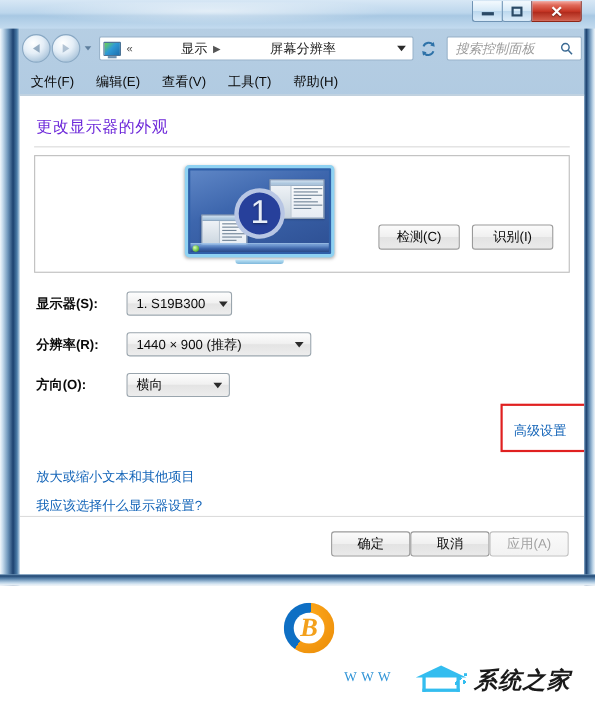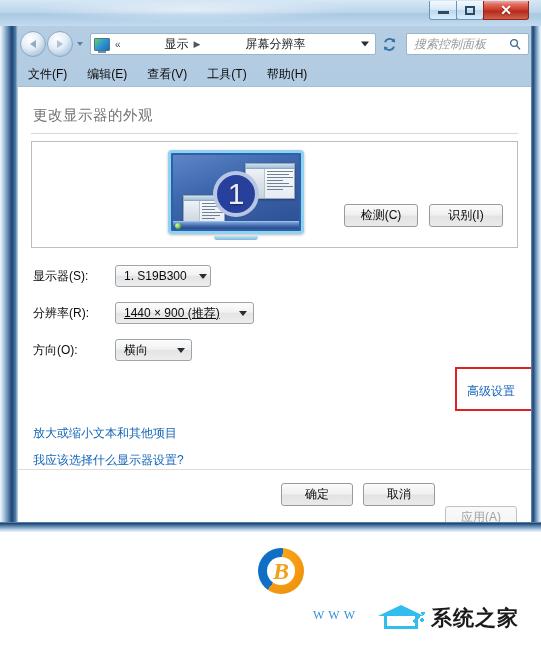--- a/index.html
+++ b/index.html
@@ -174,21 +174,21 @@
     position: absolute; left: 18px; top: 86px;
     width: 513px; height: 436px;
     background: #ffffff;
     border-top: 1px solid #a7bed0;
     box-sizing: border-box;
     overflow: hidden;
   }
 
   .page-title {
     position: absolute; left: 15px; top: 19px;
-    font-size: 14.5px; color: #737373;
+    font-size: 14.5px; color: #6d28d9;
     letter-spacing: .5px;
   }
   .title-rule {
     position: absolute; left: 13px; top: 46px; width: 487px; height: 1px;
     background: #d9d9d9;
   }
 
   
   .preview {
     position: absolute; left: 13px; top: 54px;
@@ -275,29 +275,29 @@
     background: linear-gradient(180deg,#fbfbfb 0%, #f0f0f0 48%, #e3e3e3 52%, #eaeaea 100%);
     border: 1px solid #9a9a9a;
     border-radius: 3px;
     padding: 0 10px;
     height: 23px; min-width: 74px;
     display:flex; align-items:center; justify-content:center;
     box-sizing: border-box;
     white-space: nowrap;
   }
   .btn.disabled { color: #a2a2a2; border-color: #c0c0c0;
-    background: linear-gradient(180deg,#fafafa 0%, #f2f2f2 100%); margin-top: 23px; }
+    background: linear-gradient(180deg,#fafafa 0%, #f2f2f2 100%); }
 
   
   .formrow {
     position: absolute; left: 15px;
     display: flex; align-items: center;
     font-size: 12px; color: #0a0a0a;
   }
-  .formrow .lbl { width: 82px; white-space: nowrap; }
+  .formrow .lbl { width: 82px; white-space: nowrap; font-weight: bold; }
   .combo {
     height: 22px;
     border: 1px solid #9aa5ad;
     border-radius: 3px;
     background: linear-gradient(180deg,#fdfdfd 0%, #f1f1f1 46%, #e4e4e4 52%, #ededed 100%);
     display: flex; align-items: center; justify-content: space-between;
     box-sizing: border-box;
     padding: 0 6px 0 8px;
     font-size: 12px; color: #0a0a0a;
     white-space: nowrap;
@@ -324,21 +324,21 @@
     font-size: 12px; color: #1364b8;
     white-space: nowrap;
   }
 
   .bottom-rule {
     position: absolute; left: 0; top: 382px; width: 513px; height: 1px;
     background: #dcdcdc;
   }
   .dialogbtns {
     position: absolute; right: 14px; top: 396px;
-    display: flex; gap: 10px;
+    display: flex; 
   }
   .dialogbtns .btn { min-width: 72px; }
 
   
   .wm1 {
     position: absolute; left: 258px; top: 548px;
     display: flex; align-items: center; gap: 6px;
   }
   .wm1-logo {
     width: 46px; height: 46px; border-radius: 50%;
@@ -372,20 +372,21 @@
     margin-top: 20px;
   }
 
   .wm2 {
     position: absolute; left: 370px; top: 595px;
     width: 171px; height: 45px;
     background: #ffffff;
     display: flex; align-items: center; gap: 7px;
     padding-left: 8px;
     box-sizing: border-box;
+    font-style: italic;
   }
   .wm2-logo {
     width: 46px; height: 30px;
     position: relative;
   }
   .wm2-logo .roof {
     position:absolute; left:0; top:2px; width:0;height:0;
     border-left: 23px solid transparent; border-right: 23px solid transparent;
     border-bottom: 11px solid #33bdef;
   }
@@ -539,29 +540,29 @@
     <div class="formrow" style="top:178px;">
       <span class="lbl">显示器(S):</span>
       <div class="combo" style="width:96px;">
         <span class="cv">1. S19B300</span>
         <span class="cc"></span>
       </div>
     </div>
 
     <div class="formrow" style="top:215px;">
       <span class="lbl">分辨率(R):</span>
-      <div class="combo" style="width:139px;text-decoration:underline;">
+      <div class="combo" style="width:168px;">
         <span class="cv">1440 × 900 (推荐)</span>
         <span class="cc"></span>
       </div>
     </div>
 
     <div class="formrow" style="top:252px;">
       <span class="lbl">方向(O):</span>
-      <div class="combo" style="width:77px;font-family:Liberation Mono, monospace;">
+      <div class="combo" style="width:94px;font-family:Liberation Mono, monospace;">
         <span class="cv">横向</span>
         <span class="cc"></span>
       </div>
     </div>
 
     <div class="adv-link">高级设置</div>
     <div class="red-box"></div>
 
     <div class="link" style="top:338px;">放大或缩小文本和其他项目</div>
     <div class="link" style="top:365px;">我应该选择什么显示器设置?</div>

